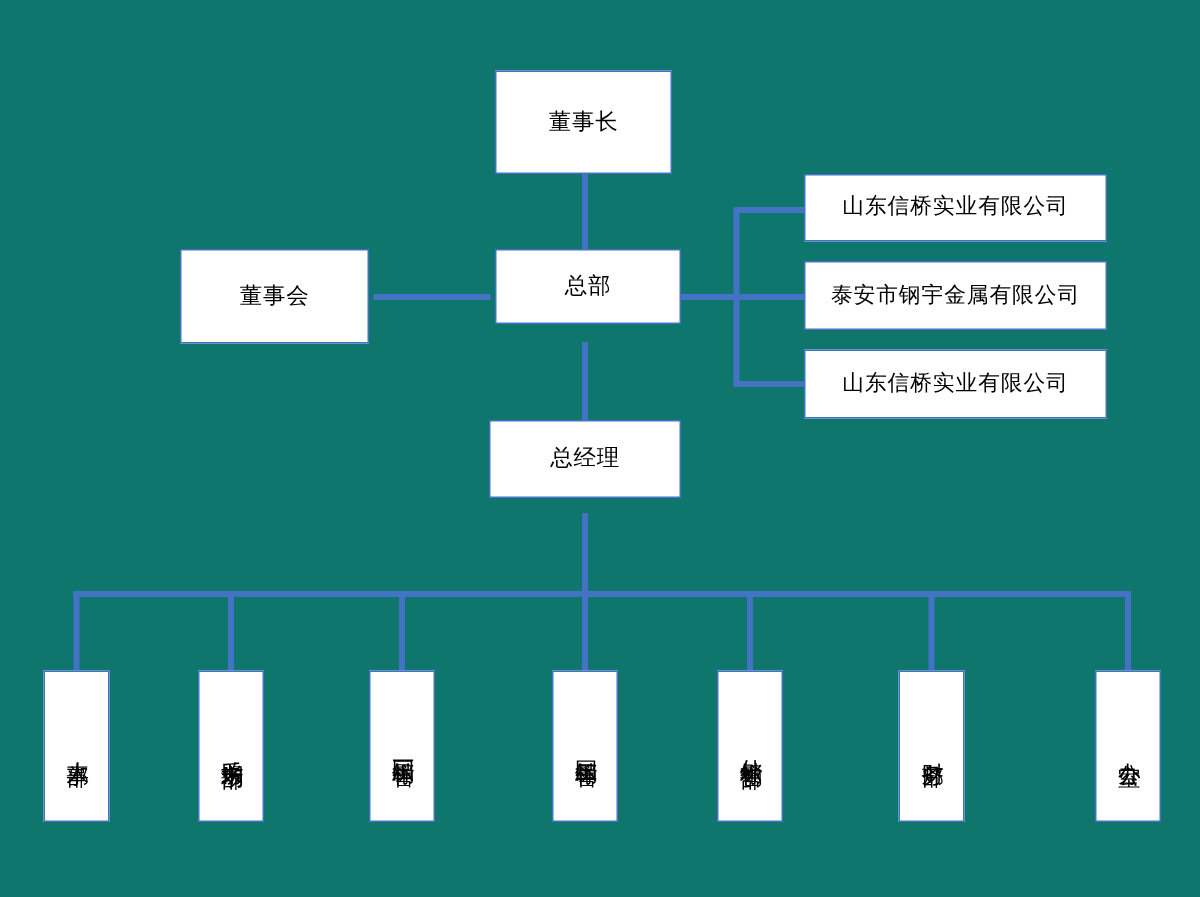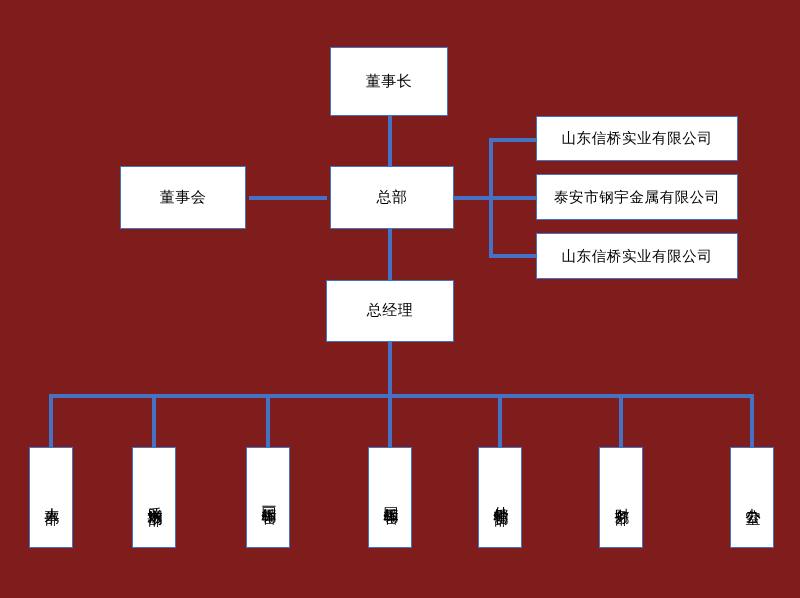--- a/index.html
+++ b/index.html
@@ -8,21 +8,21 @@
     padding: 0;
     background: #ffffff;
   }
   body {
     font-family: "DejaVu Sans", "Liberation Sans", sans-serif;
   }
   #chart-canvas {
     position: relative;
     width: 800px;
     height: 598px;
-    background: #7f1d1d;
+    background: #0f766e;
     overflow: hidden;
   }
   
   .node {
     position: absolute;
     box-sizing: border-box;
     border: 1px solid #4472C4;
     background: #ffffff;
     display: flex;
     align-items: center;
@@ -91,25 +91,25 @@
   <div class="conn v" style="left:750px; top:394px; height:53px;"></div>
 
   <div class="node" style="left:330px; top:47px; width:118px; height:69px;">
     <span class="label">董事长</span>
   </div>
 
   <div class="node" style="left:120px; top:166px; width:126px; height:63px;">
     <span class="label">董事会</span>
   </div>
 
-  <div class="node" style="left:330px; top:166px; width:124px; height:63px;">
+  <div class="node" style="left:330px; top:166px; width:124px; height:50px;">
     <span class="label">总部</span>
   </div>
 
-  <div class="node" style="left:326px; top:280px; width:128px; height:62px;">
+  <div class="node" style="left:326px; top:280px; width:128px; height:52px;">
     <span class="label">总经理</span>
   </div>
 
   <div class="node company" style="left:536px; top:116px; width:202px; height:45px;">
     <span class="label">山东信桥实业有限公司</span>
   </div>
   <div class="node company" style="left:536px; top:174px; width:202px; height:46px;">
     <span class="label">泰安市钢宇金属有限公司</span>
   </div>
   <div class="node company" style="left:536px; top:233px; width:202px; height:46px;">

